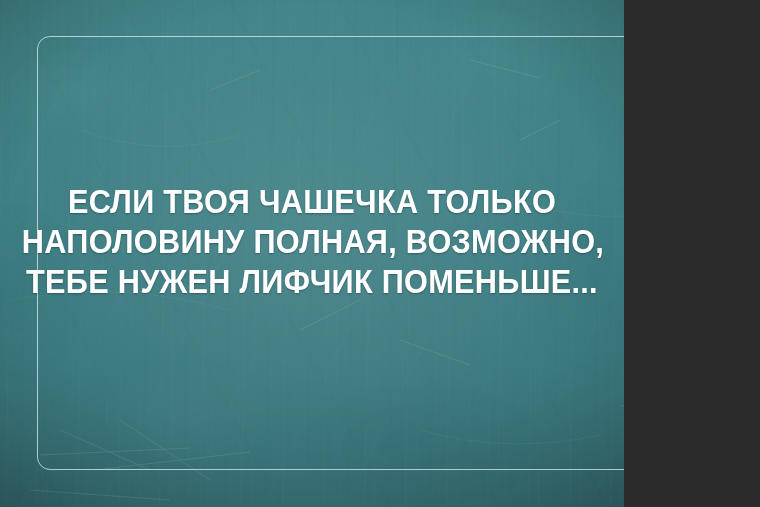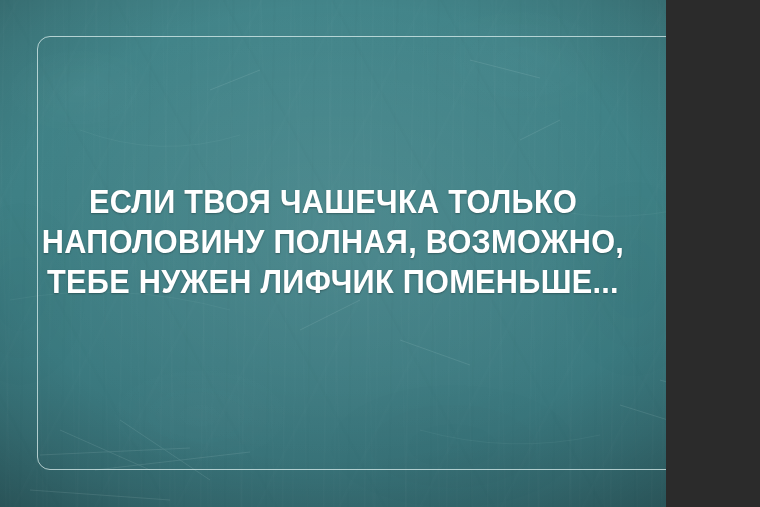--- a/index.html
+++ b/index.html
@@ -7,21 +7,20 @@
     padding: 0;
     background: #2b2b2b;
   }
   #stage {
     position: relative;
     width: 624px;
     height: 507px;
     overflow: hidden;
     font-family: "Liberation Sans", sans-serif;
     background-color: #6d28d9;
-    padding-left: 42px;
   }
 
   
   .board-base {
     position: absolute;
     inset: 0;
     background:
       radial-gradient(ellipse 78% 72% at 50% 46%,
         rgba(255,255,255,0.085) 0%,
         rgba(255,255,255,0.03) 42%,

